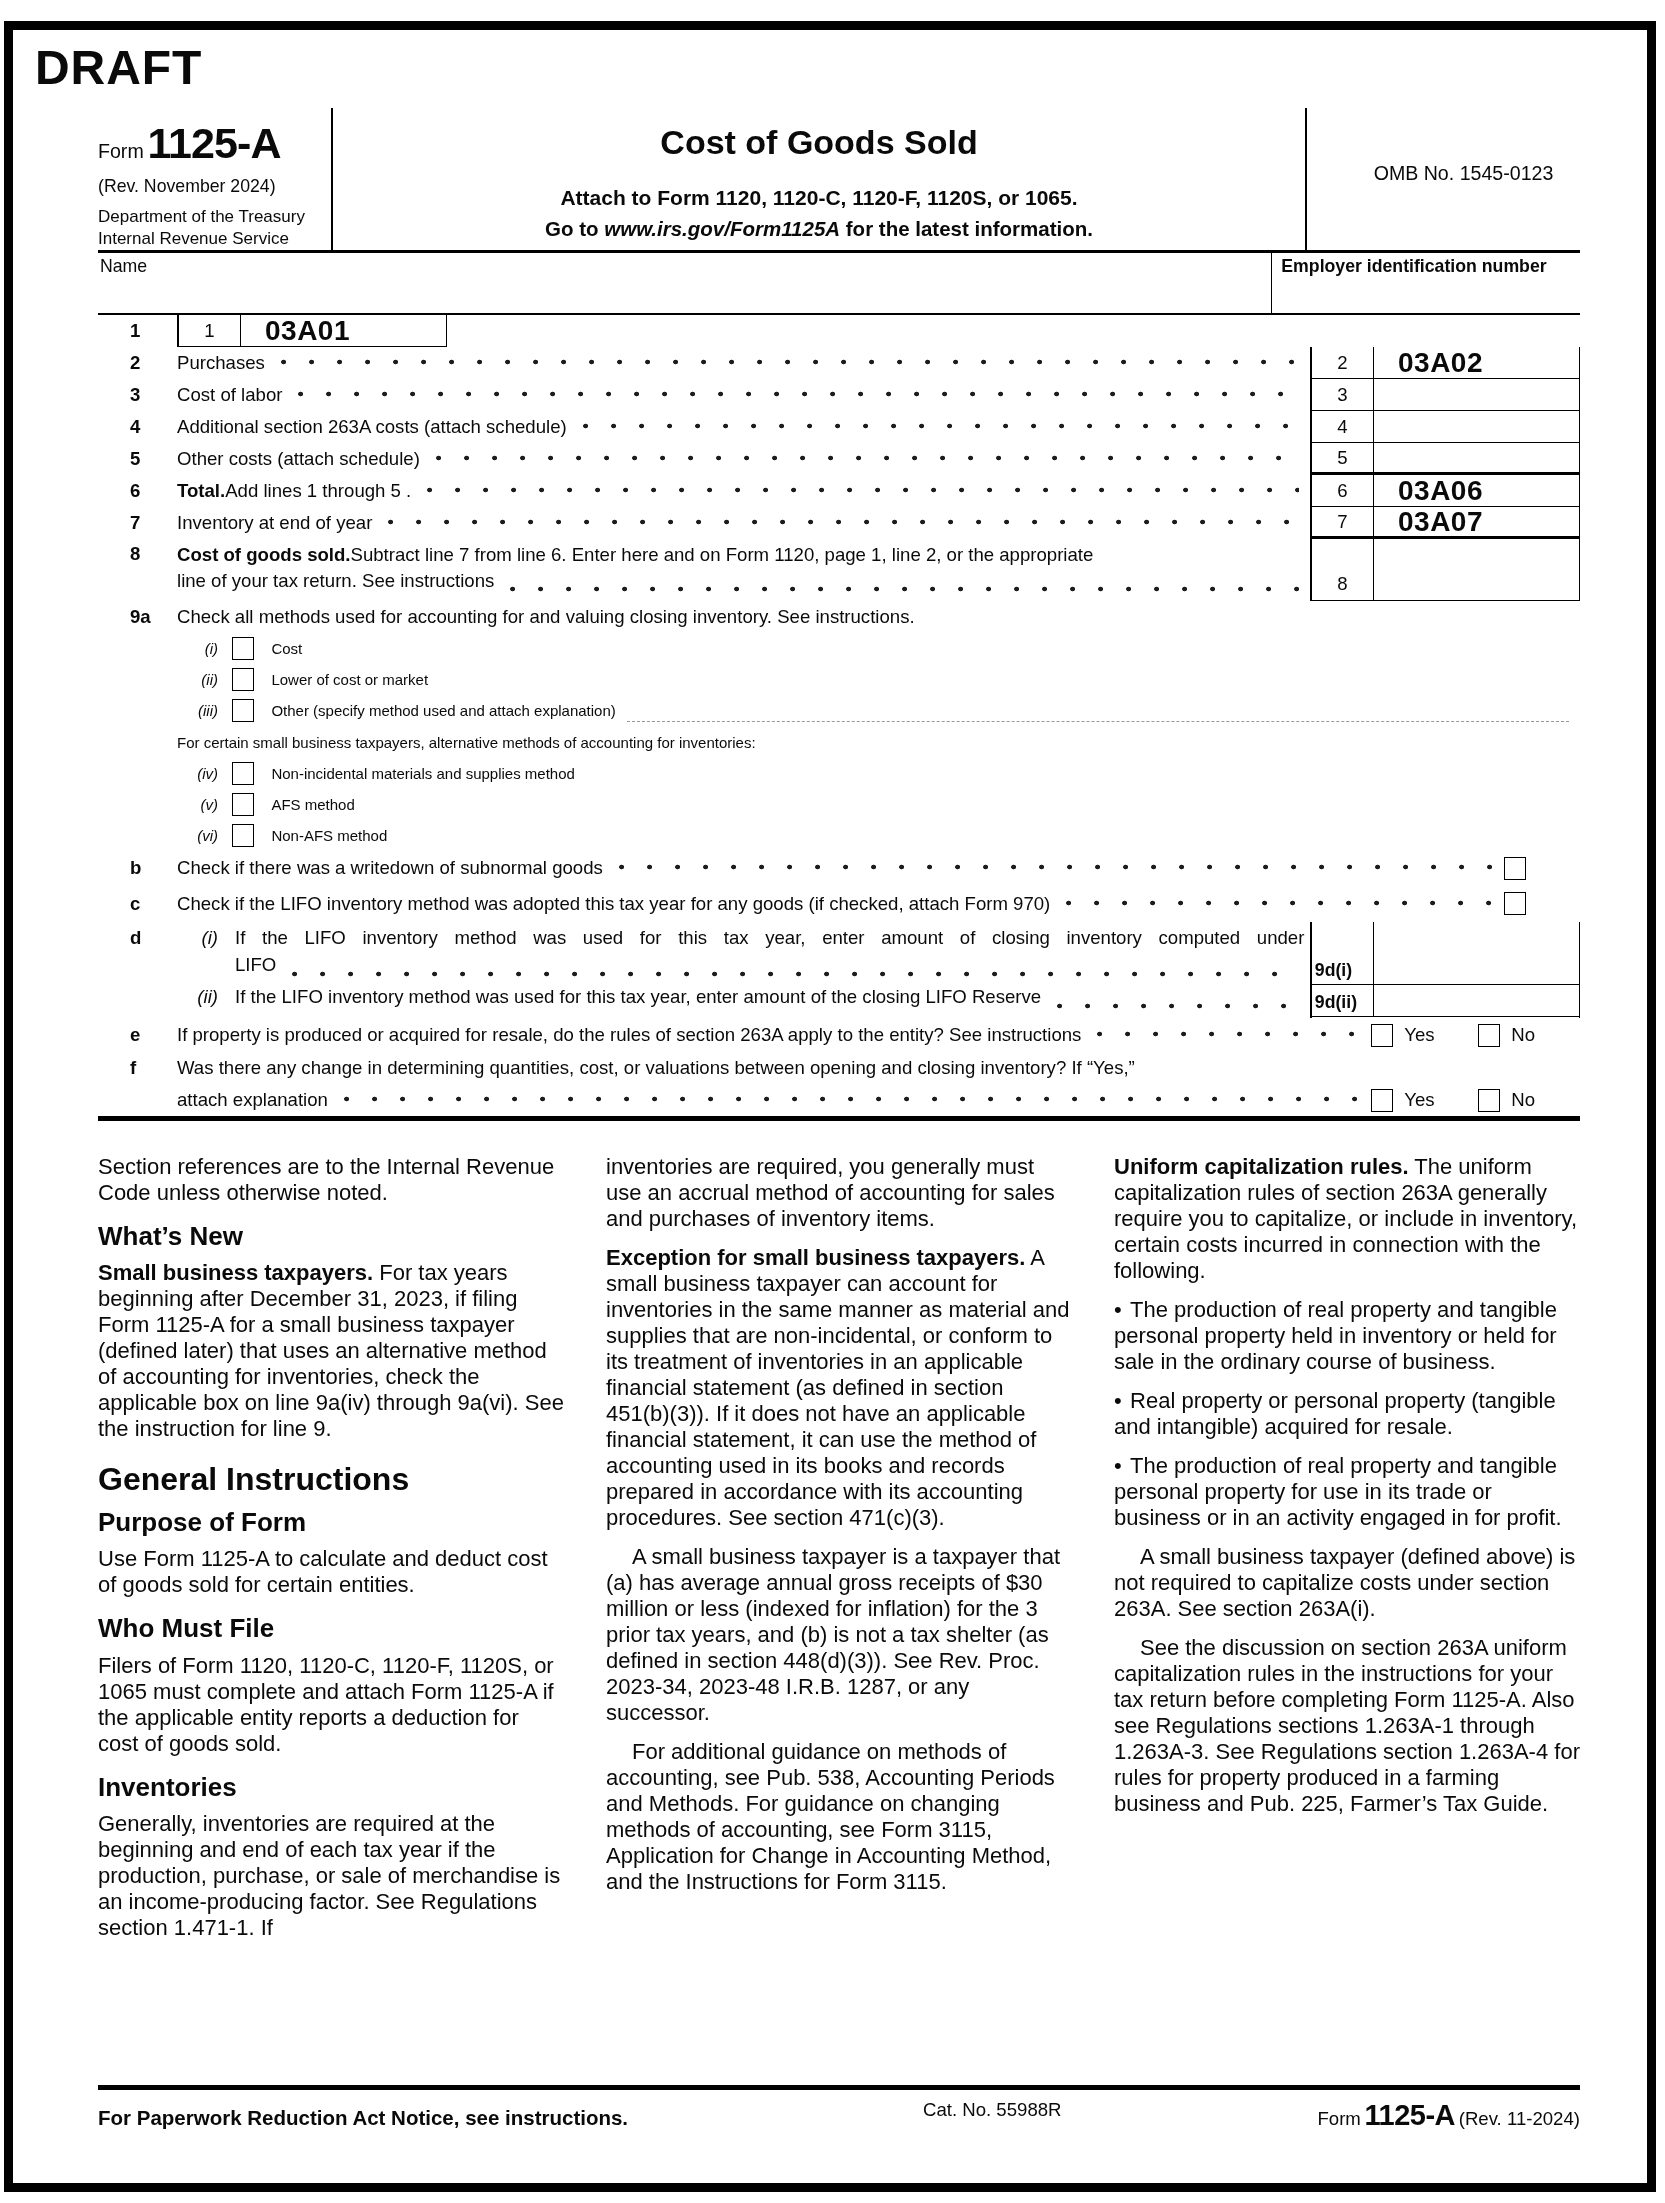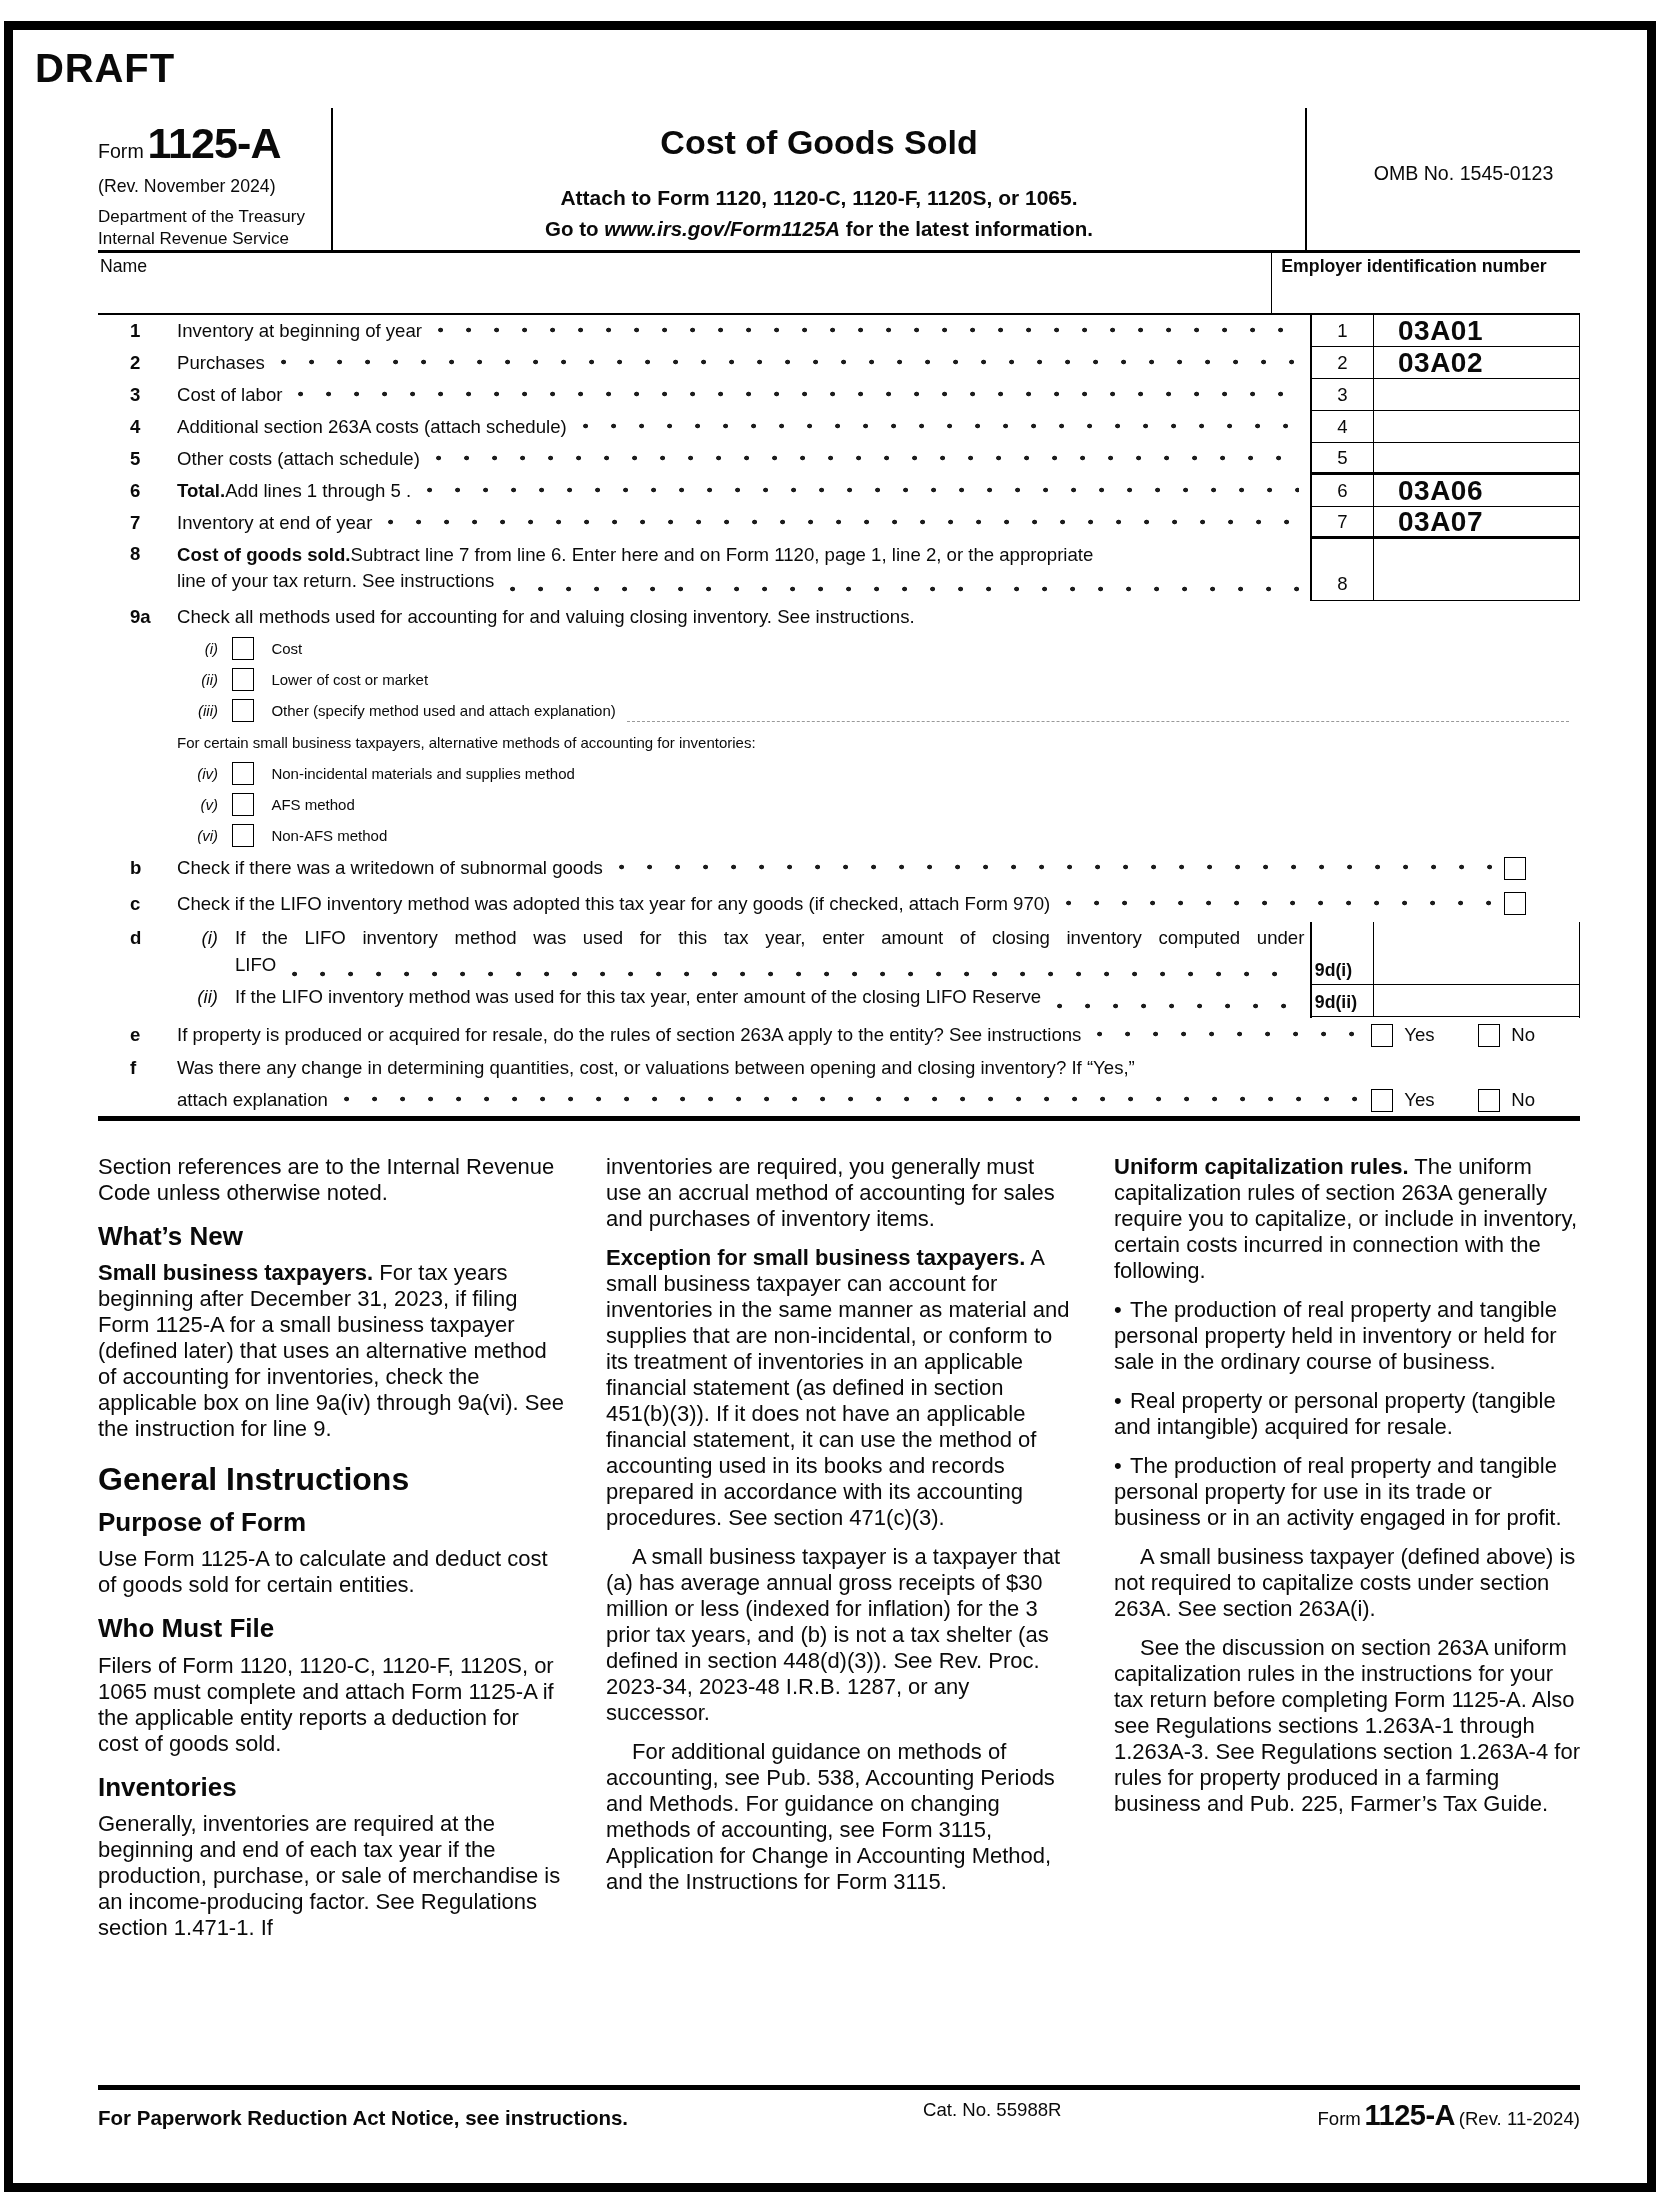--- a/index.html
+++ b/index.html
@@ -5,21 +5,21 @@
   html,body { margin:0; padding:0; background:#fff; }
   .page {
     position:relative; width:1666px; height:2204px; background:#fff;
     font-family:"Liberation Sans","DejaVu Sans",sans-serif; color:#0a0a0a;
     overflow:hidden;
   }
   .frame {
     position:absolute; left:3.7px; top:20.5px; width:1634px; height:2153px;
     border:9.3px solid #000; pointer-events:none;
   }
-  .draft { position:absolute; left:35px; top:46px; font-size:40px; font-weight:bold; letter-spacing:0.9px; }
+  .draft { position:absolute; left:35px; top:40px; font-size:48px; font-weight:bold; letter-spacing:0.9px; }
 
   
   .header {
     position:absolute; left:98px; top:108px; width:1482px; height:142px;
     display:flex; border-bottom:3.7px solid #000;
   }
   .h-left { width:235px; border-right:2.8px solid #000; padding-top:11.2px; box-sizing:border-box; }
   .form-word { font-size:19.6px; }
   .form-num  { font-size:43px; font-weight:bold; letter-spacing:-0.9px; margin-left:3.7px; }
   .rev { font-size:17.7px; margin-top:7.5px; }
@@ -150,24 +150,20 @@
     <div class="n-right">
       <div class="small-label bold">Employer identification number</div>
       <div class="field"></div>
     </div>
   </div>
 
   <div class="form-table">
 
     <div class="frow h34">
       <div class="gut"><span class="num">1</span></div>
-      <div class="lab">
-          <span class="t">Inventory at beginning of year</span>
-          <span class="leader"></span>
-        </div>
       <div class="ncol">1</div>
       <div class="acol">
           <span class="val">03A01</span>
         </div>
     </div>
 
     <div class="frow h34">
       <div class="gut"><span class="num">2</span></div>
       <div class="lab">
           <span class="t">Purchases</span>

